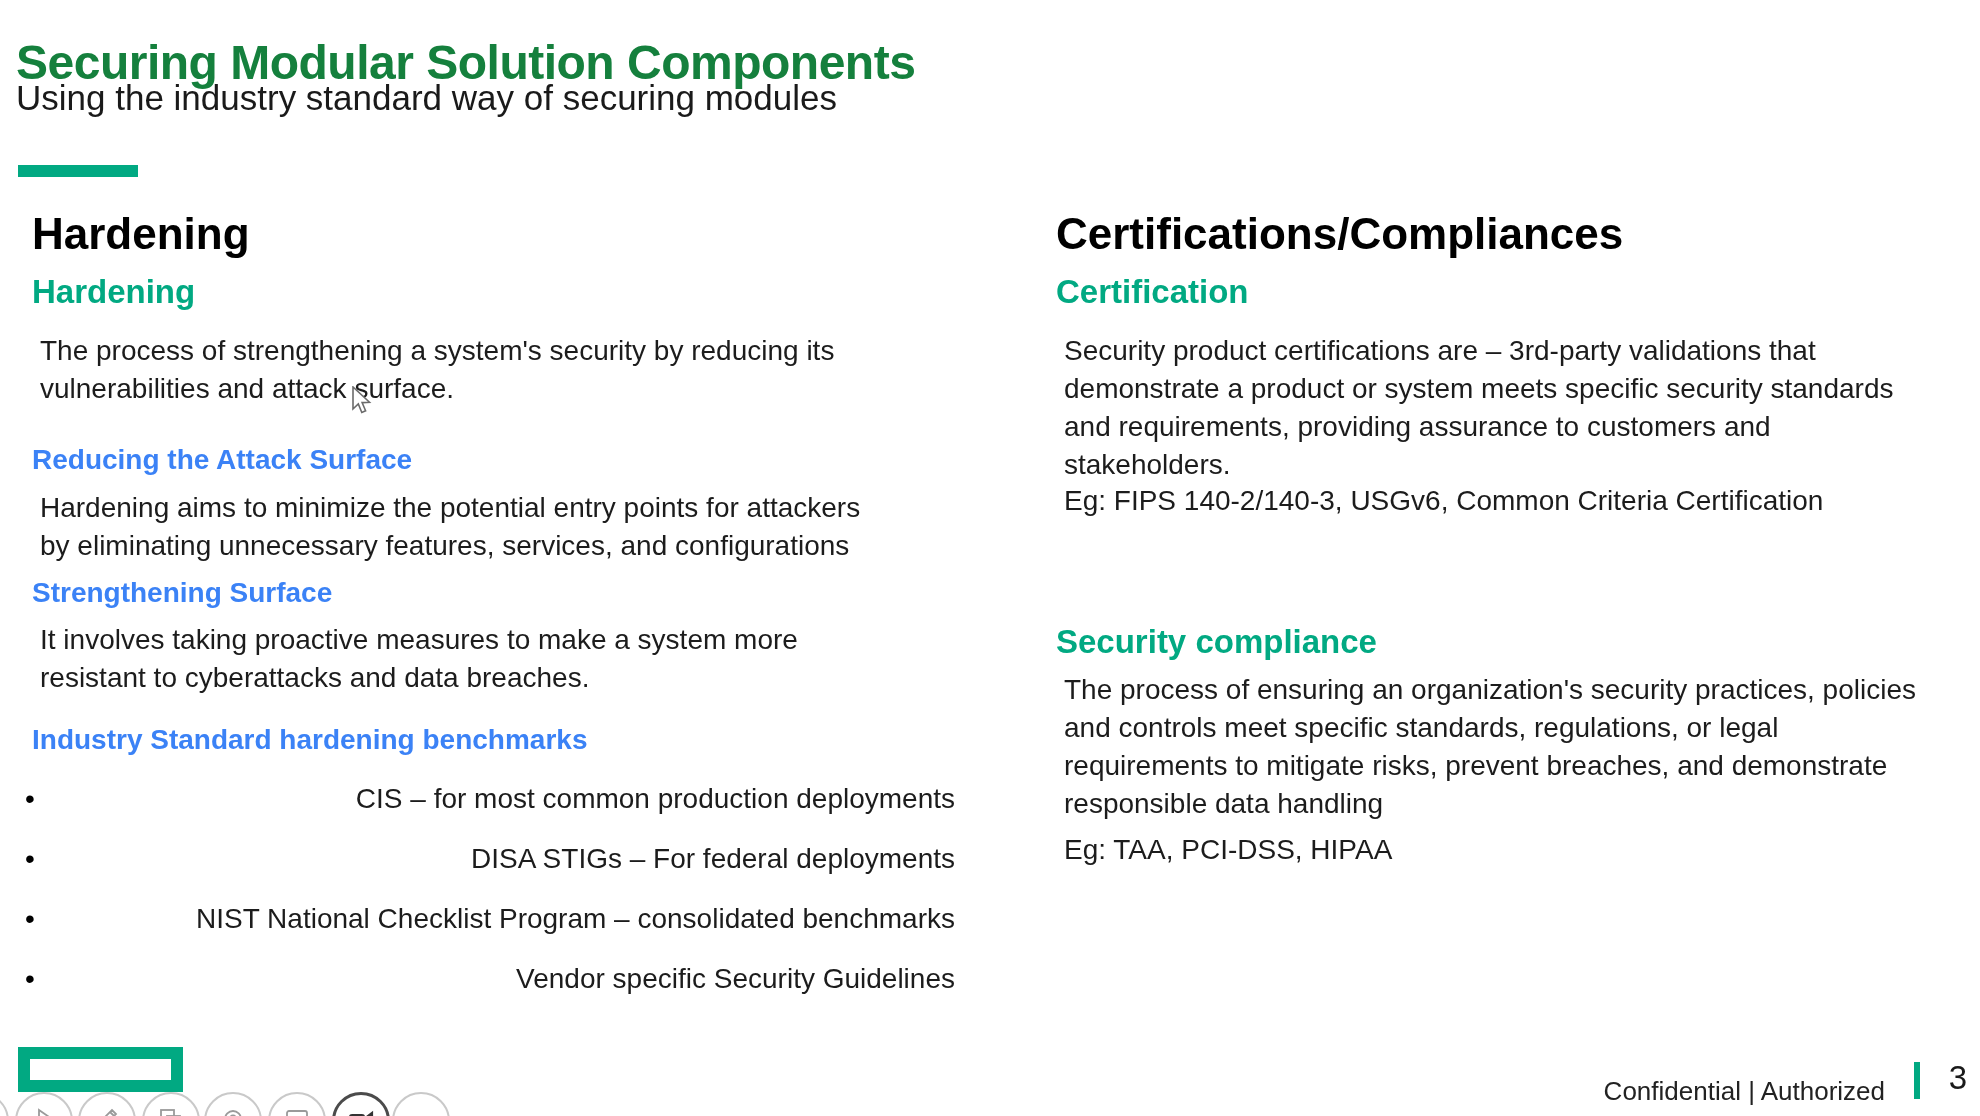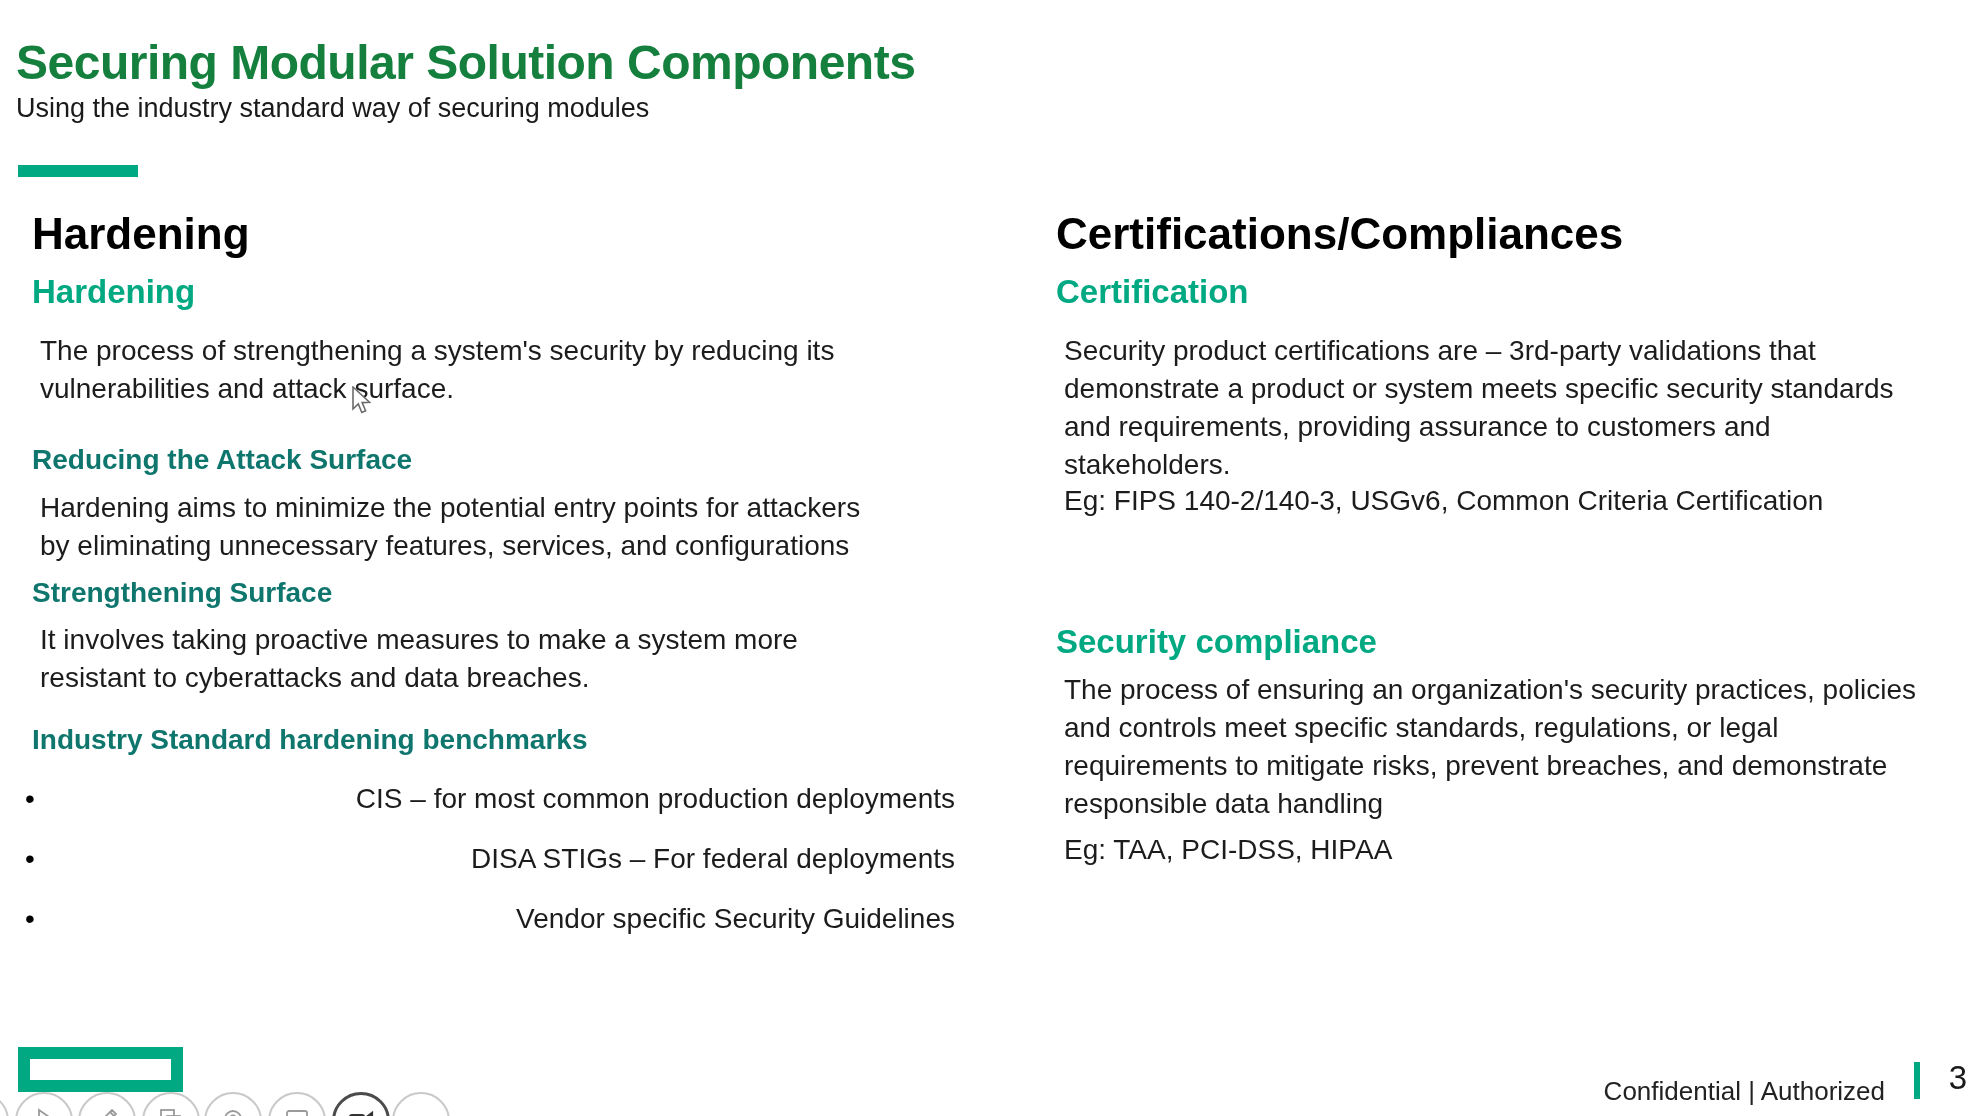--- a/index.html
+++ b/index.html
@@ -17,22 +17,22 @@
 
   
   .slide-title {
     left: 16px; top: 33px;
     font-size: 48px; font-weight: bold;
     letter-spacing: -0.5px;
     line-height: 60px; color: #15803d;
     white-space: nowrap;
   }
   .slide-subtitle {
-    left: 16px; top: 86px;
-    font-size: 27px; font-weight: normal;
+    left: 16px; top: 76px;
+    font-size: 35px; font-weight: normal;
     line-height: 44px; color: #1a1a1a;
     white-space: nowrap;
   }
   .accent-bar {
     left: 18px; top: 165px;
     width: 120px; height: 12px;
     background: #01A982;
   }
 
   
@@ -45,21 +45,21 @@
   }
   .h3-green {
     font-size: 33px; font-weight: bold; color: #01A982;
     line-height: 40px; white-space: nowrap;
   }
   .body-text {
     font-size: 28px; font-weight: normal; color: #1c1c1c;
     line-height: 38px; white-space: pre-line; margin-left: 8px;
   }
   .body-subhead {
-    font-size: 28px; font-weight: bold; color: #0f766e;
+    font-size: 28px; font-weight: bold; color: #3b82f6;
     line-height: 38px; white-space: nowrap;
   }
 
   
   .bullet-list { left: 25px; top: 780px; width: 930px; margin: 0; padding: 0; list-style: none; text-align: right; }
   .bullet-list li {
     font-size: 28px; line-height: 38px; color: #1c1c1c;
     margin-bottom: 22px; padding-left: 26px; position: relative;
   }
   .bullet-list li::before {
@@ -129,20 +129,21 @@
 <div class="abs col-left body-text" style="top:489px">Hardening aims to minimize the potential entry points for attackers
 by eliminating unnecessary features, services, and configurations</div>
 <div class="abs col-left body-subhead" style="top:574px">Strengthening Surface</div>
 <div class="abs col-left body-text" style="top:621px">It involves taking proactive measures to make a system more
 resistant to cyberattacks and data breaches.</div>
 <div class="abs col-left body-subhead" style="top:721px">Industry Standard hardening benchmarks</div>
 
 <ul class="abs bullet-list">
   <li>CIS – for most common production deployments</li>
   <li>DISA STIGs – For federal deployments</li>
+  <li>NIST National Checklist Program – consolidated benchmarks</li>
   <li>Vendor specific Security Guidelines</li>
 </ul>
 
 <div class="abs col-right h2" style="top:208px">Certifications/Compliances</div>
 <div class="abs col-right h3-green" style="top:272px">Certification</div>
 <div class="abs col-right body-text" style="top:332px">Security product certifications are – 3rd-party validations that
 demonstrate a product or system meets specific security standards
 and requirements, providing assurance to customers and
 stakeholders.</div>
 <div class="abs col-right body-text" style="top:482px">Eg: FIPS 140-2/140-3, USGv6, Common Criteria Certification</div>

